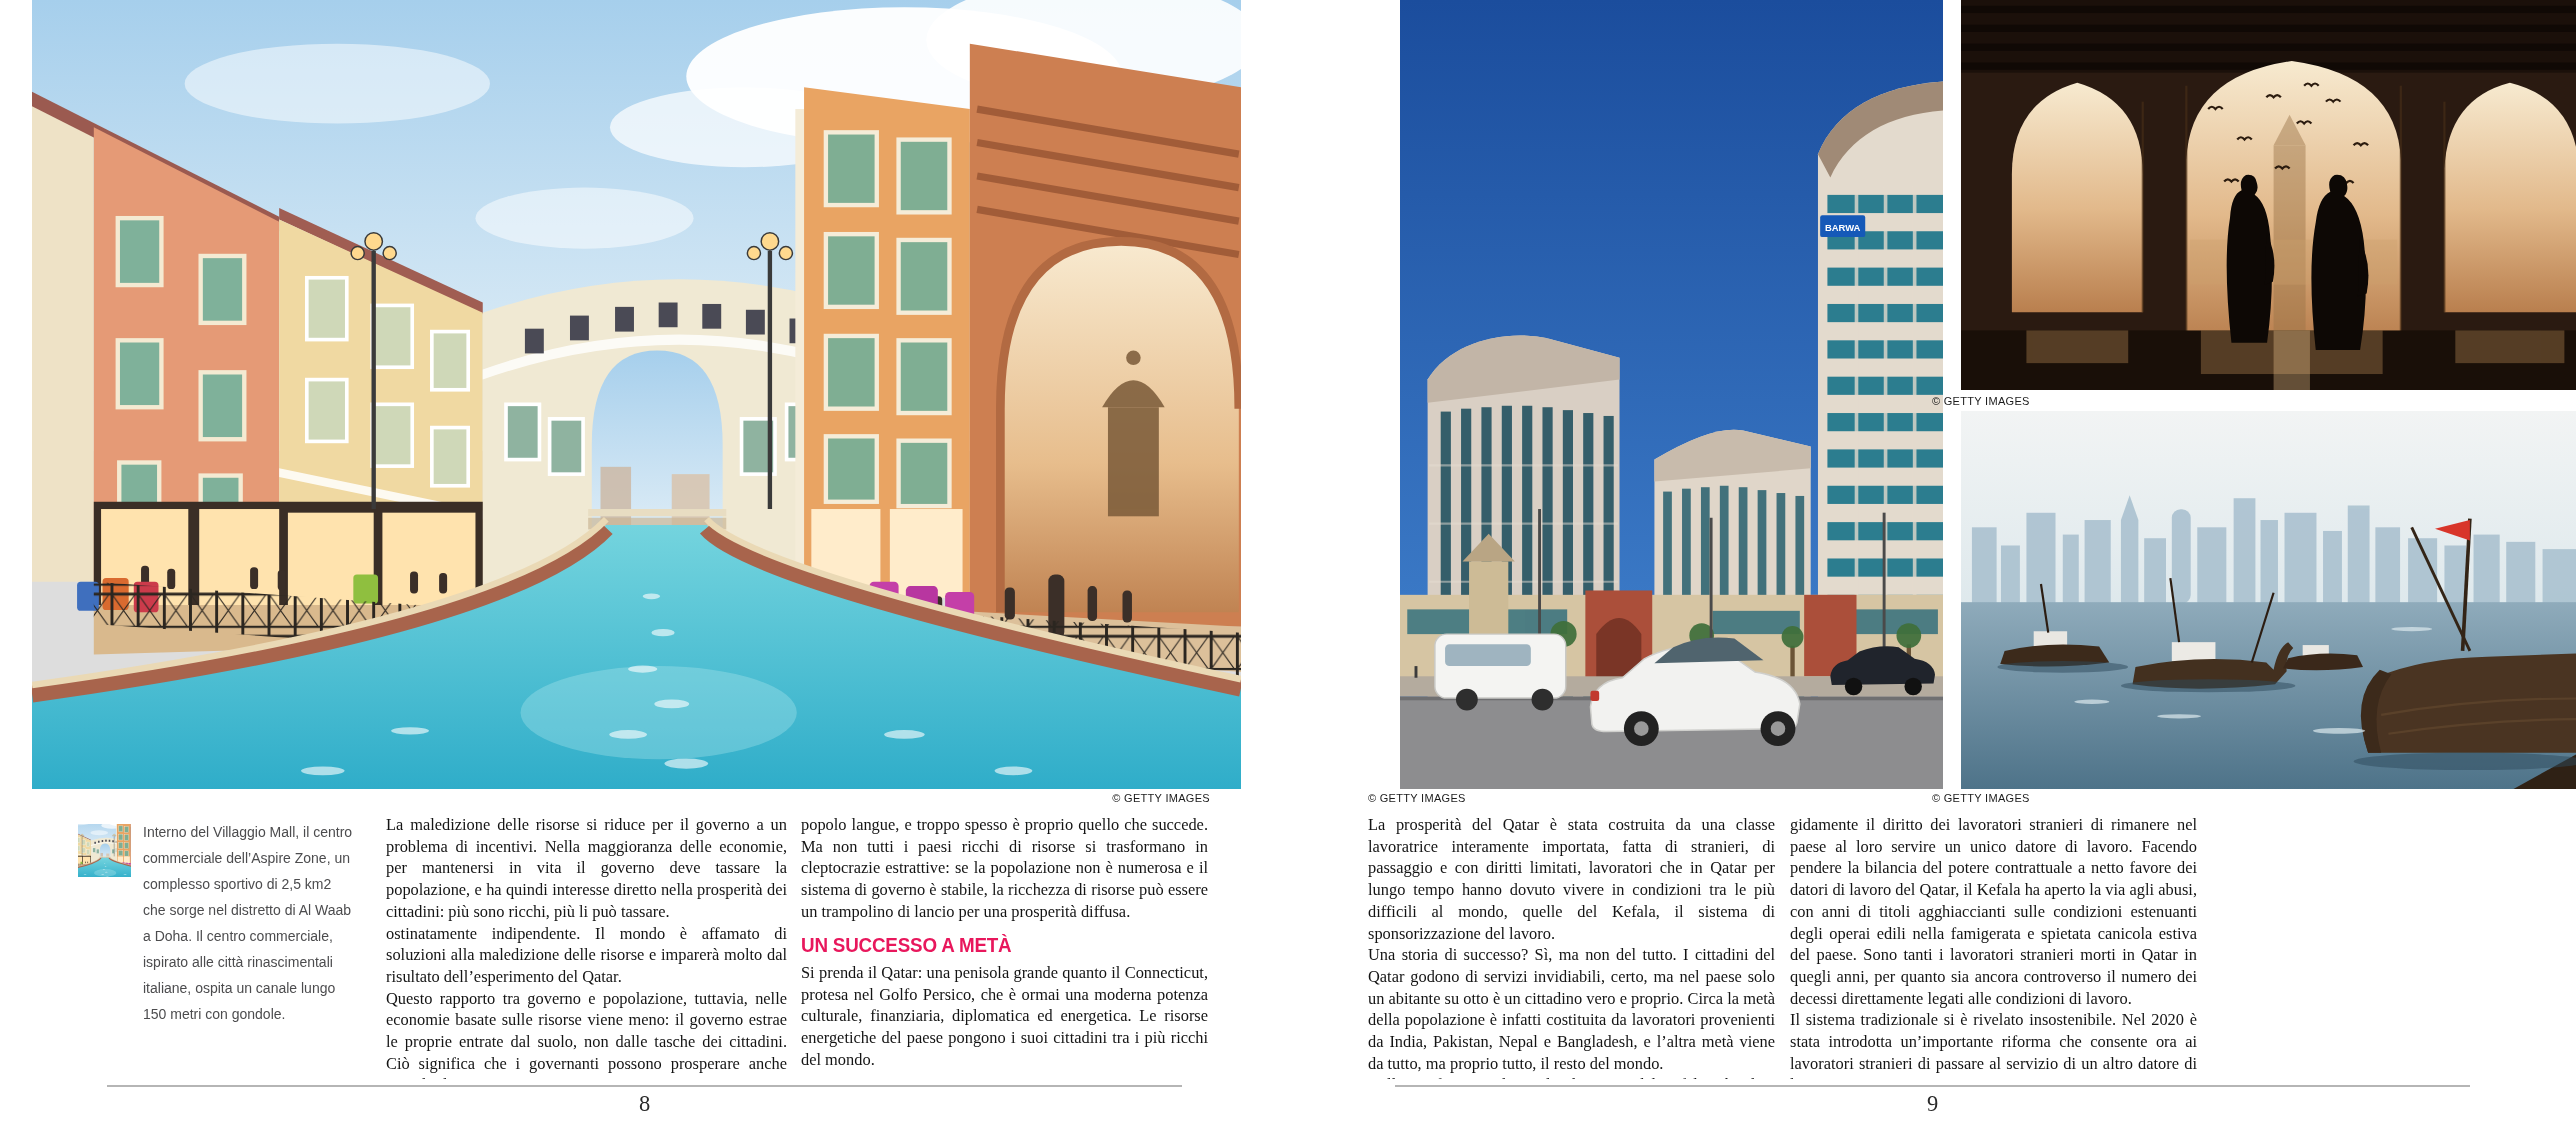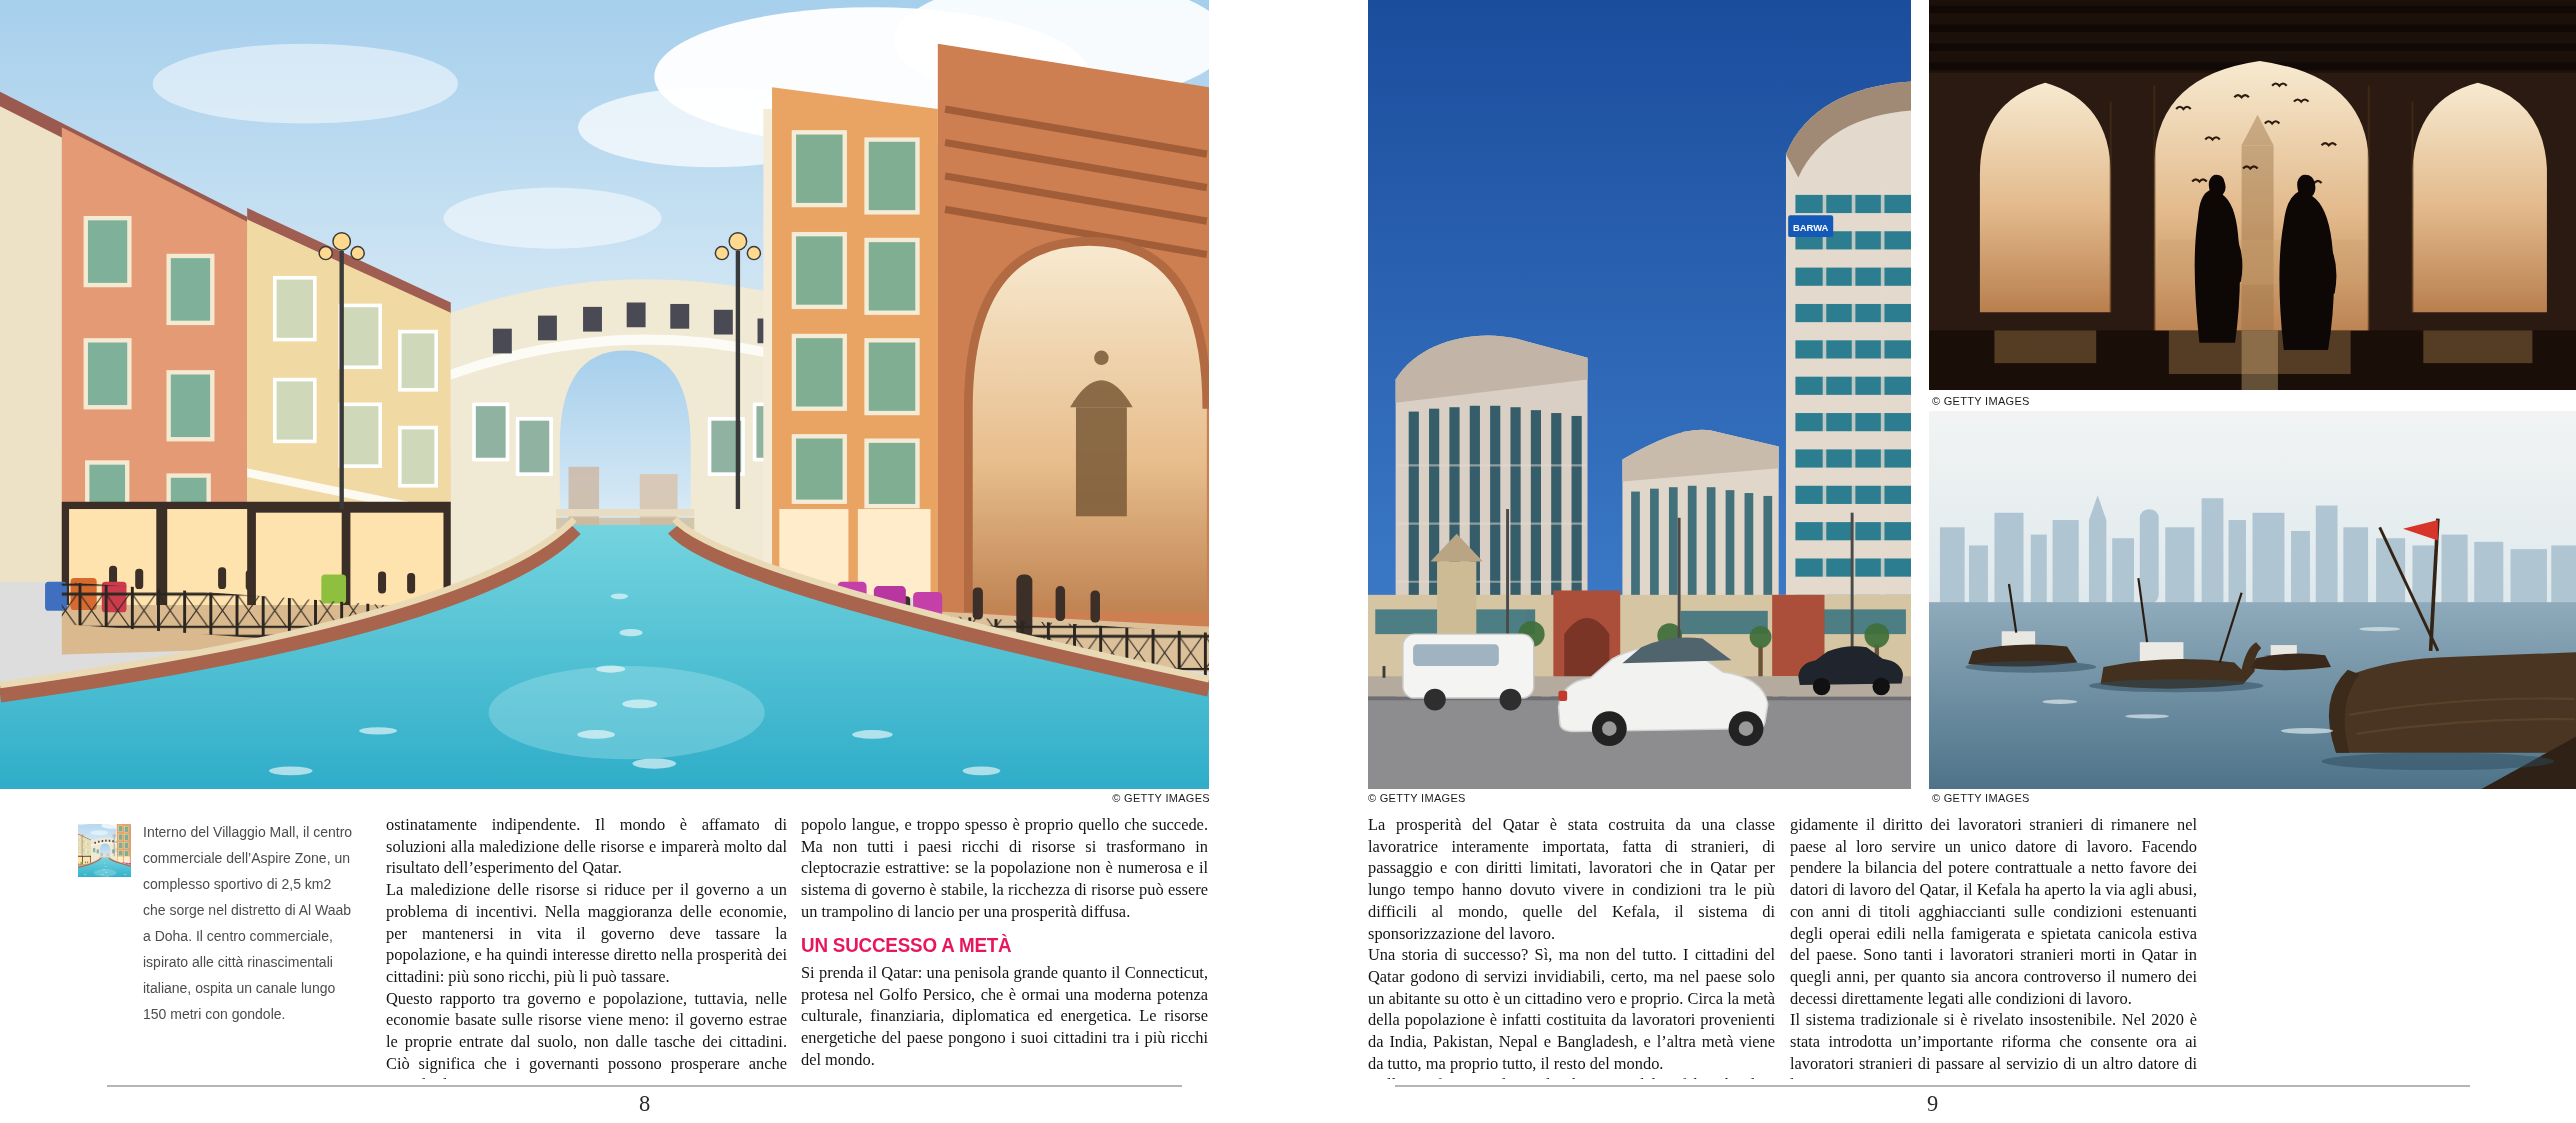--- a/index.html
+++ b/index.html
@@ -1,19 +1,19 @@
 <!DOCTYPE html>
 <html lang="it" style="font-size:11.6px"><head>
 <meta charset="utf-8">
 <style>
   html,body{margin:0;padding:0;background:#ffffff;}
   body{width:2576px;height:1123px;position:relative;overflow:hidden;
        font-family:"Liberation Serif",serif;color:#161616;}
   .abs{position:absolute;}
-  .photo{position:absolute;overflow:hidden;background:#ddd;}
+  .photo{position:absolute;overflow:hidden;background:#ddd;margin-left:32px;}
   .photo svg{display:block;width:100%;height:100%;}
   .credit{position:absolute;font-family:"Liberation Sans",sans-serif;
           font-size:11px;letter-spacing:0.3px;color:#1b1b1b;white-space:nowrap;}
   .credit.right{text-align:right;}
   .caption{position:absolute;font-family:"Liberation Sans",sans-serif;
            font-size:14px;line-height:26px;color:#4c4c4e;}
   .thumb{position:absolute;display:block;}
   .bodycol{position:absolute;font-family:"Liberation Serif",serif;
            font-size:16.4px;line-height:21.7px;color:#141414;
            text-align:justify;overflow:hidden;hyphens:auto;-webkit-hyphens:auto;}
@@ -217,22 +217,22 @@
     </svg>
   </div>
   <div class="credit right" style="left:846px;top:792px;width:364px;">© GETTY IMAGES</div>
 
   <svg class="thumb" style="left:78px;top:824px;" width="53" height="53" viewBox="300 150 1100 900" preserveAspectRatio="xMidYMid slice">
     <use href="#mall-art"></use>
   </svg>
   <div class="caption" style="left:143px;top:819px;width:214px;">Interno del Villaggio Mall, il centro commerciale dell’Aspire Zone, un complesso sportivo di 2,5 km2 che sorge nel distretto di Al Waab a Doha. Il centro commerciale, ispirato alle città rinascimentali italiane, ospita un canale lungo 150 metri con gondole.</div>
 
   <div class="bodycol" style="left:386px;top:814px;width:401px;height:265px;">
+      <p>La maledizione delle risorse si riduce per il governo a un problema di incentivi. Nella maggioranza delle economie, per mantenersi in vita il governo deve tassare la popolazione, e ha quindi interesse diretto nella prosperità dei cittadini: più sono ricchi, più li può tassare.</p>
       <p>ostinatamente indipendente. Il mondo è affamato di soluzioni alla maledizione delle risorse e imparerà molto dal risultato dell’esperimento del Qatar.</p>
-      <p>La maledizione delle risorse si riduce per il governo a un problema di incentivi. Nella maggioranza delle economie, per mantenersi in vita il governo deve tassare la popolazione, e ha quindi interesse diretto nella prosperità dei cittadini: più sono ricchi, più li può tassare.</p>
       <p>Questo rapporto tra governo e popolazione, tuttavia, nelle economie basate sulle risorse viene meno: il governo estrae le proprie entrate dal suolo, non dalle tasche dei cittadini. Ciò significa che i governanti possono prosperare anche quando il</p>
     </div>
 
   <div class="bodycol" style="left:801px;top:814px;width:407px;height:265px;">
     <div>
         <p>popolo langue, e troppo spesso è proprio quello che succede. Ma non tutti i paesi ricchi di risorse si trasformano in cleptocrazie estrattive: se la popolazione non è numerosa e il sistema di governo è stabile, la ricchezza di risorse può essere un trampolino di lancio per una prosperità diffusa.</p>
       </div>
     <h3 class="section-heading">UN SUCCESSO A METÀ</h3>
     <div>
         <p>Si prenda il Qatar: una penisola grande quanto il Connecticut, protesa nel Golfo Persico, che è ormai una moderna potenza culturale, finanziaria, diplomatica ed energetica. Le risorse energetiche del paese pongono i suoi cittadini tra i più ricchi del mondo.</p>

